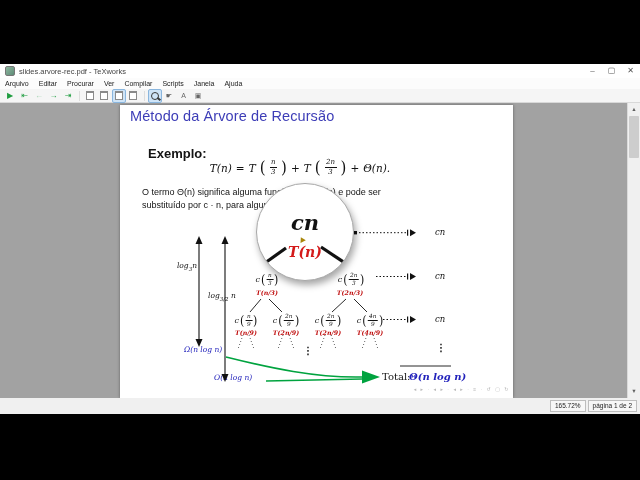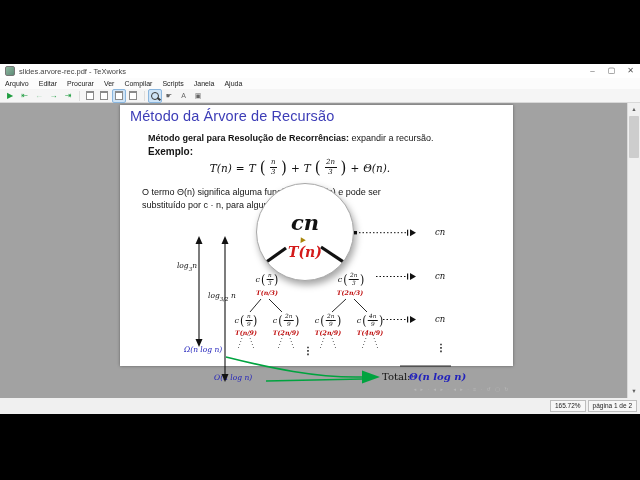--- a/index.html
+++ b/index.html
@@ -34,24 +34,24 @@
   
   .content{position:absolute;left:0;top:39px;width:640px;height:295px;background:#a2a2a2;overflow:hidden}
   .vscroll{position:absolute;right:0;top:0;width:13px;height:295px;background:#f0f0f0;border-left:1px solid #dadada;box-sizing:border-box}
   .sarrow{position:absolute;left:0;width:12px;height:12px;text-align:center;font-size:5.5px;color:#606060;line-height:12px}
   .sthumb{position:absolute;left:1px;top:13px;width:10px;height:42px;background:#cdcdcd;border-radius:1px}
   .statusbar{position:absolute;left:0;top:334px;width:640px;height:16px;background:#f0f0f0;
              display:flex;align-items:center;justify-content:flex-end;padding-right:3px;box-sizing:border-box;gap:2px}
   .scell{border:1px solid #bdbdbd;background:#f7f7f7;font-size:6.5px;color:#222;padding:1px 4px;line-height:1.2}
 
   
-  .page{position:absolute;left:120px;top:2px;width:393px;height:261px;background:#fff;box-shadow:0 0 3px rgba(0,0,0,.4)}
+  .page{position:absolute;left:120px;top:2px;width:393px;height:293px;background:#fff;box-shadow:0 0 3px rgba(0,0,0,.4)}
   .slide-title{position:absolute;left:10px;top:3px;font-size:14.5px;color:#3d3db7;letter-spacing:0.1px}
   .intro{position:absolute;left:28px;top:28px;font-size:9px;color:#141414;white-space:nowrap}
-  .example{position:absolute;left:28px;top:41px;font-size:10px;font-weight:bold;color:#141414}
+  .example{position:absolute;left:28px;top:41px;font-size:13px;font-weight:bold;color:#141414}
   .formula{position:absolute;left:40px;top:54px;width:280px;display:flex;justify-content:center;
            align-items:center;gap:4px;font-family:"DejaVu Serif",serif;font-style:italic;font-size:10.5px;color:#111}
   .paren{font-size:15px;font-weight:300;transform:scaleY(1.15);font-style:normal;line-height:1}
   .paren.sm{font-size:11px}
   .frac{display:inline-flex;flex-direction:column;align-items:center;font-size:7px;line-height:1.1;font-style:italic}
   .frac .num{border-bottom:0.8px solid #111;padding:0 1.5px 0.5px}
   .frac .den{padding-top:0.5px}
   .bodyl{position:absolute;left:22px;font-size:9px;color:#141414;white-space:nowrap}
 
   
@@ -135,21 +135,20 @@
     <div class="tbtn gray-ico">A</div>
     <div class="tbtn gray-ico">▣</div>
   </div>
 
   <div class="content">
 
     <div class="page">
 
       <div class="slide-title">Método da Árvore de Recursão</div>
 
-      <div class="intro"><b>Método geral para Resolução de Recorrências:</b><span> expandir a recursão.</span></div>
 
       <div class="example">Exemplo:</div>
 
       <div class="formula">
         <span>T(n)</span>
         <span style="font-style:normal">=</span>
         <span>T</span>
         <span class="paren">(</span>
         <span class="frac">
             <span class="num">n</span>

